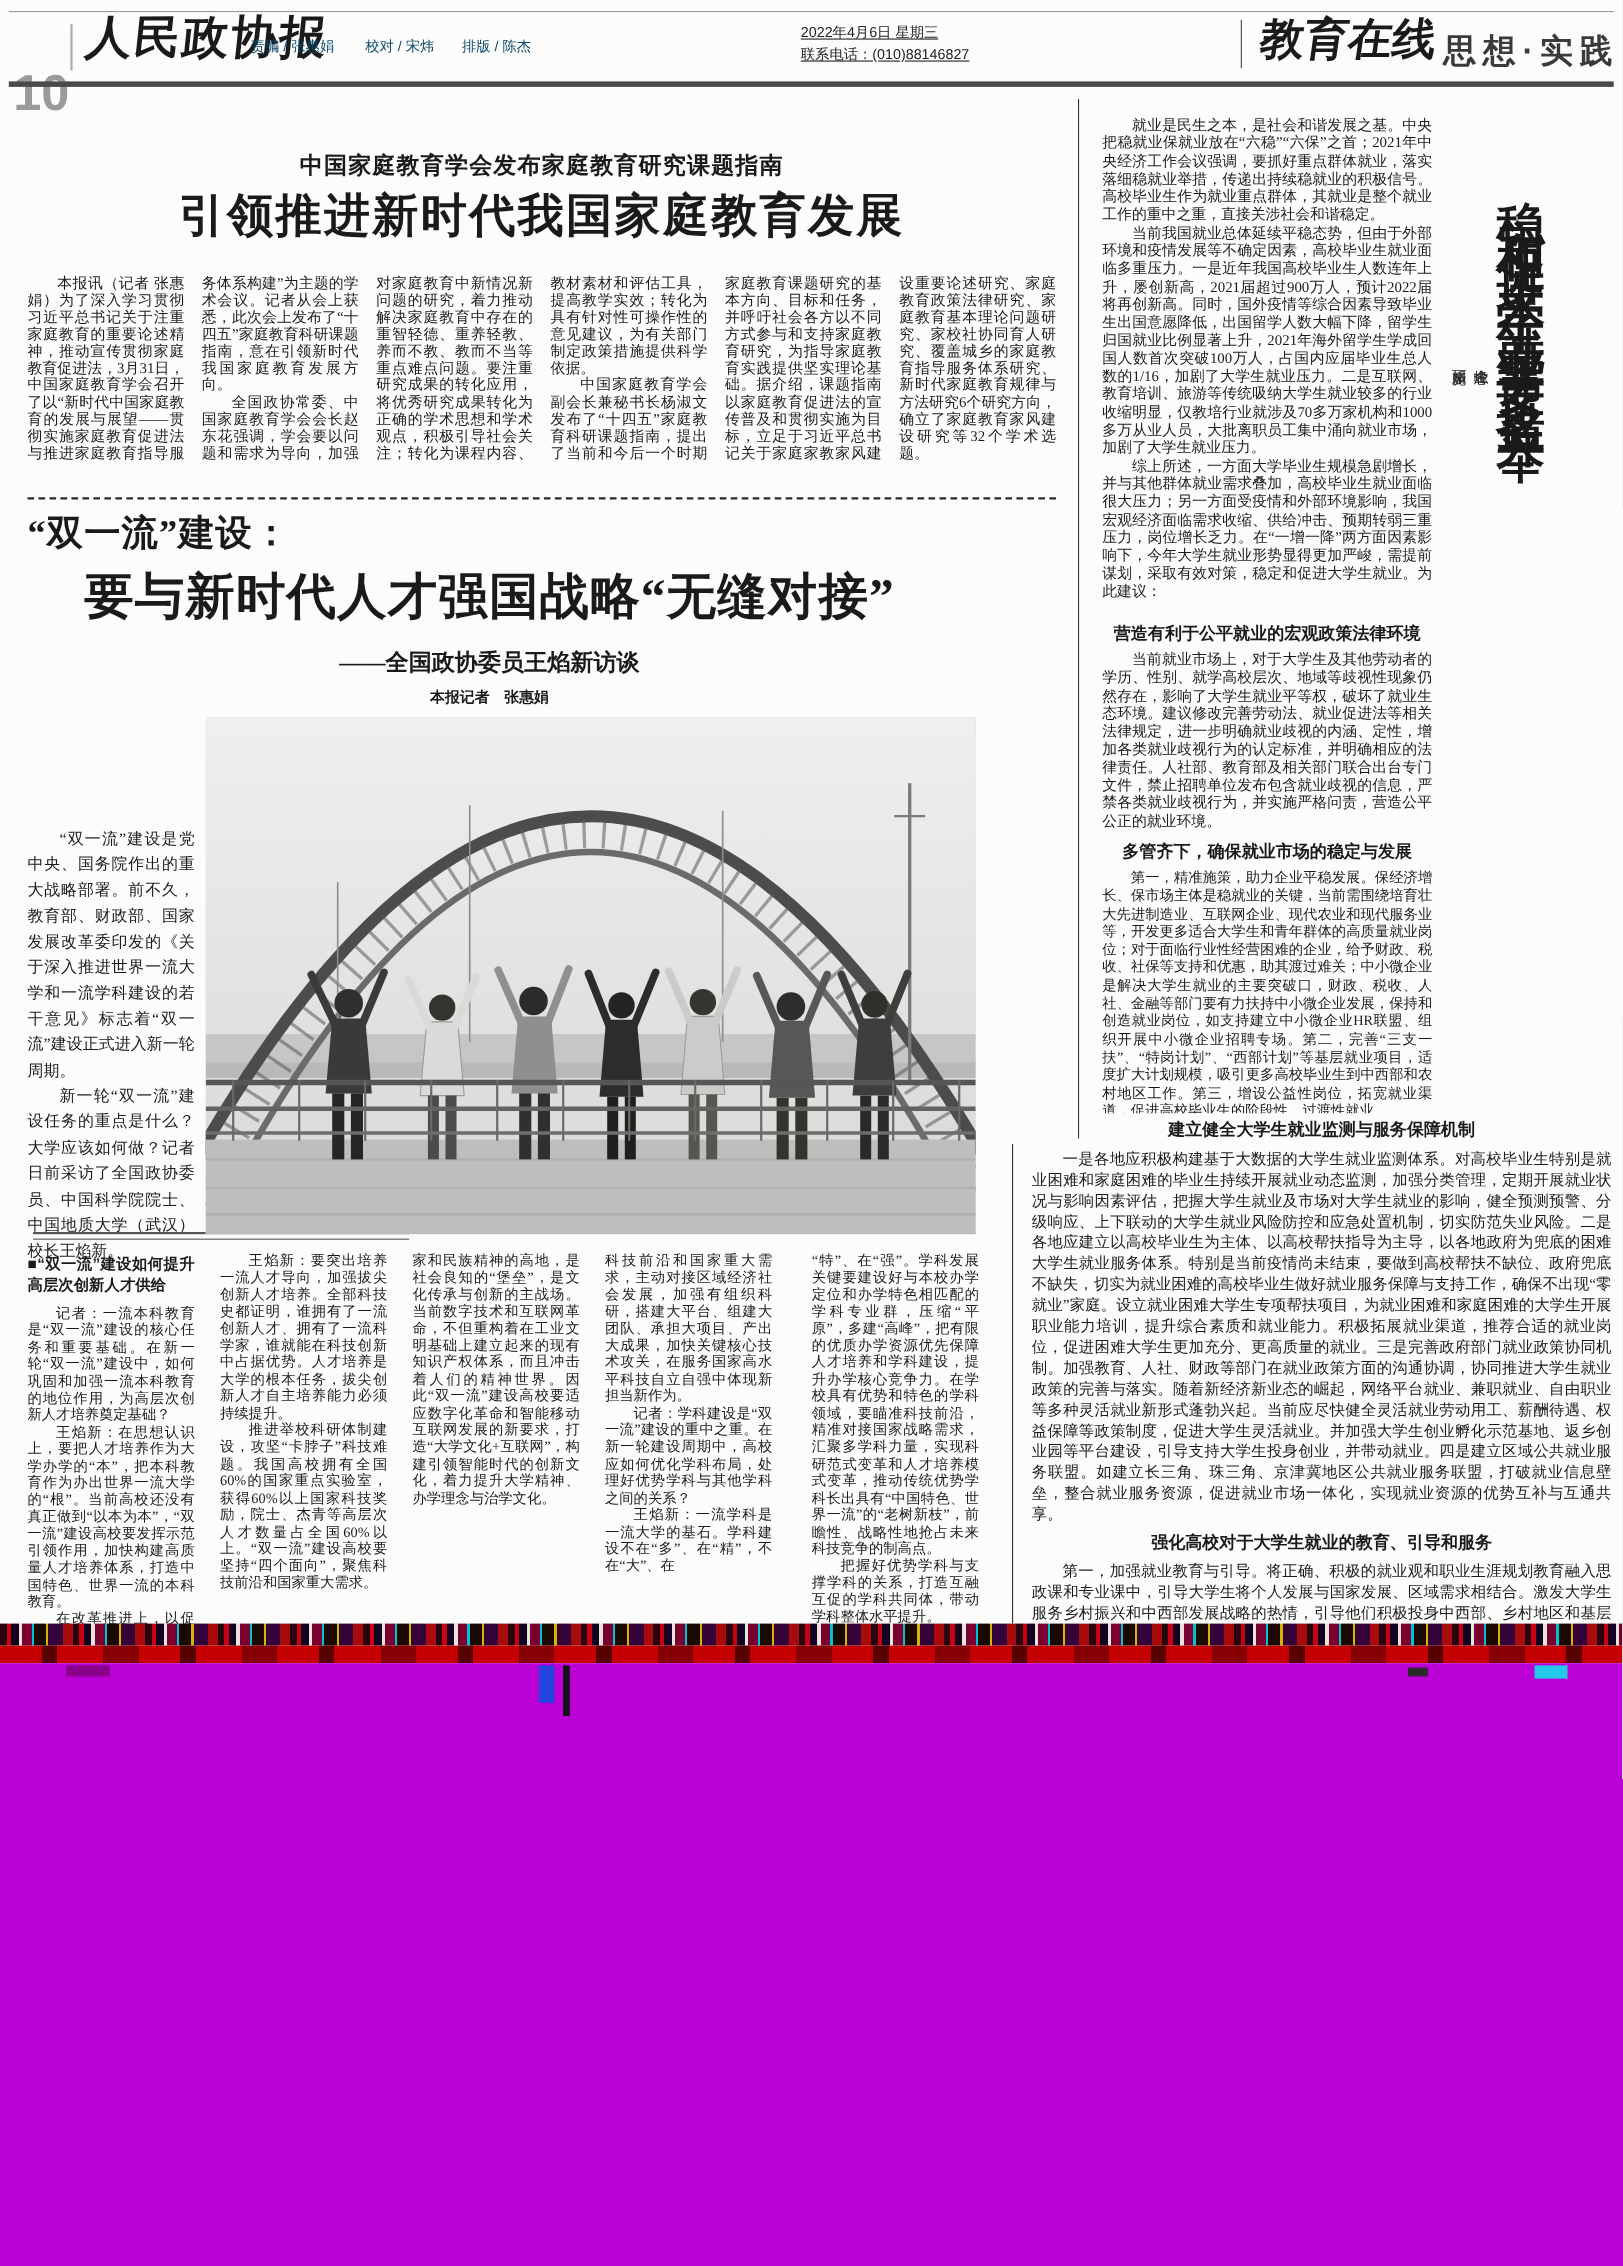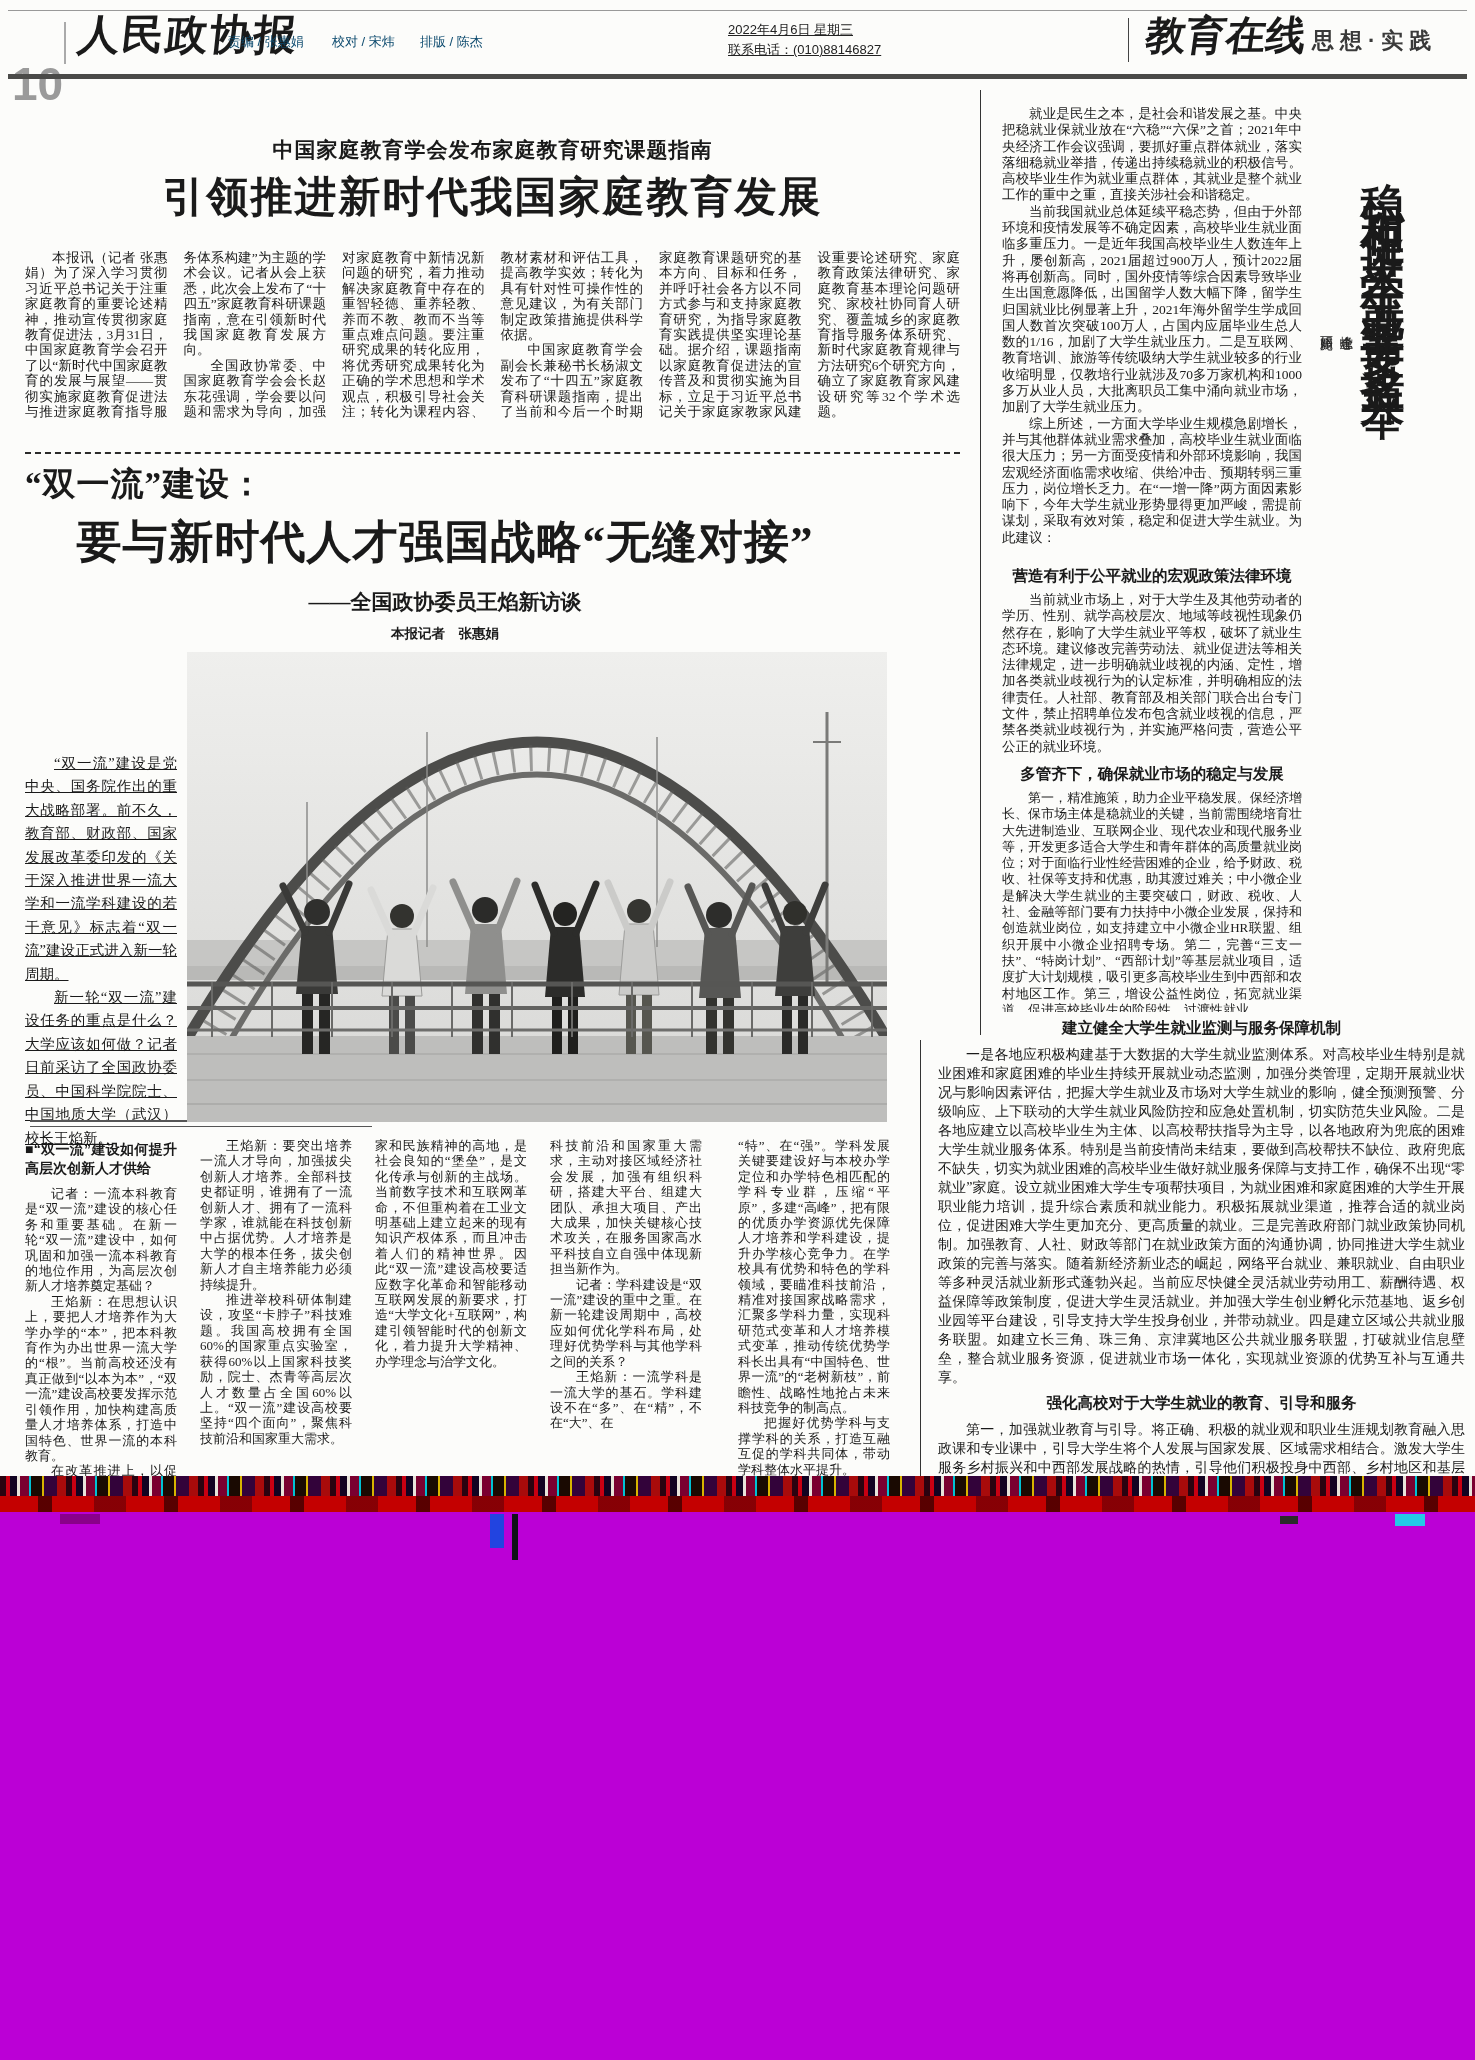--- a/index.html
+++ b/index.html
@@ -8,36 +8,36 @@
   .abs{position:absolute;}
   
   .top-rule{left:8px;top:10px;width:1459px;height:1px;background:#999;}
   .pageno{left:12px;top:16px;font-family:"Liberation Sans",sans-serif;font-size:46px;font-weight:700;color:#9a9a9a;line-height:1;margin-top:45px;}
   .pageno-bar{left:64px;top:22px;width:2px;height:42px;background:#aaa;}
   .masthead{left:78px;top:14px;font-size:42px;font-weight:900;line-height:1;transform:skewX(-6deg);letter-spacing:2px;}
   .staff{top:33px;font-family:"Liberation Sans",sans-serif;font-size:13px;color:#0c4a6e;}
   .hdr-right{top:20px;font-family:"Liberation Sans",sans-serif;font-size:13px;color:#222;line-height:20px;text-decoration:underline;}
   .hdr-vbar{left:1128px;top:18px;width:1px;height:44px;background:#444;}
   .section-cn{left:1146px;top:16px;font-size:40px;font-weight:900;transform:skewX(-8deg);line-height:1;}
-  .section-sub{left:1312px;top:26px;font-family:"Liberation Sans",sans-serif;font-size:22px;font-weight:800;color:#3a3a3a;letter-spacing:6px;}
+  .section-sub{left:1312px;top:26px;font-family:"Liberation Sans",sans-serif;font-size:30px;font-weight:800;color:#3a3a3a;letter-spacing:6px;}
   .hdr-bottom{left:8px;top:74px;width:1459px;height:5px;background:#4a4a48;}
   
   .a1-kicker{left:25px;top:136px;width:935px;text-align:center;font-family:"Liberation Sans",sans-serif;font-size:21px;font-weight:700;letter-spacing:1px;}
   .a1-headline{left:25px;top:170px;width:935px;text-align:center;font-size:42px;font-weight:900;letter-spacing:2px;line-height:1.3;}
   .a1-body{left:25px;top:250px;width:935px;height:192px;overflow:hidden;
            column-count:6;column-gap:16px;font-size:13.5px;line-height:15.4px;text-align:justify;}
   .a1-body p{margin:0;text-indent:2em;}
   .dashed-rule{left:25px;top:452px;width:935px;border-top:2px dashed #2a2a2a;height:0;}
   
   .a2-label{left:25px;top:462px;font-size:33px;font-weight:900;letter-spacing:1px;}
   .a2-headline{left:0;top:512px;width:890px;text-align:center;font-size:45px;font-weight:900;letter-spacing:1px;}
   .a2-subhead{left:0;top:588px;width:890px;text-align:center;font-size:21px;font-weight:700;}
   .a2-byline{left:0;top:625px;width:890px;text-align:center;font-size:13.5px;font-weight:700;}
   .a2-intro{left:25px;top:752px;width:152px;font-size:14.5px;line-height:23.4px;text-align:justify;}
-  .a2-intro p{margin:0;text-indent:2em;text-decoration:underline;}
+  .a2-intro p{margin:0;text-indent:2em;}
   .intro-rule{left:30px;top:1120px;width:342px;height:4px;border-top:2px solid #555;border-bottom:1px solid #555;}
   .photo{left:187px;top:652px;width:700px;height:470px;background:#dcdcda;}
   .a2col{top:1138px;width:152px;height:356px;overflow:hidden;font-size:13px;line-height:15.4px;text-align:justify;}
   .a2col p{margin:0;text-indent:2em;}
   .a2col .qh{font-family:"Liberation Sans",sans-serif;font-weight:700;font-size:14px;text-indent:0;line-height:19px;margin:2px 0 8px 0;}
   .c1{left:25px;} .c2{left:200px;} .c3{left:375px;} .c4{left:550px;} .c5{left:738px;}
   
   .vdiv1{left:980px;top:90px;width:1px;height:945px;background:#333;}
   .vdiv2{left:920px;top:1040px;width:1px;height:436px;background:#333;}
   .a3-vertical{left:1352px;top:148px;height:900px;writing-mode:vertical-rl;

